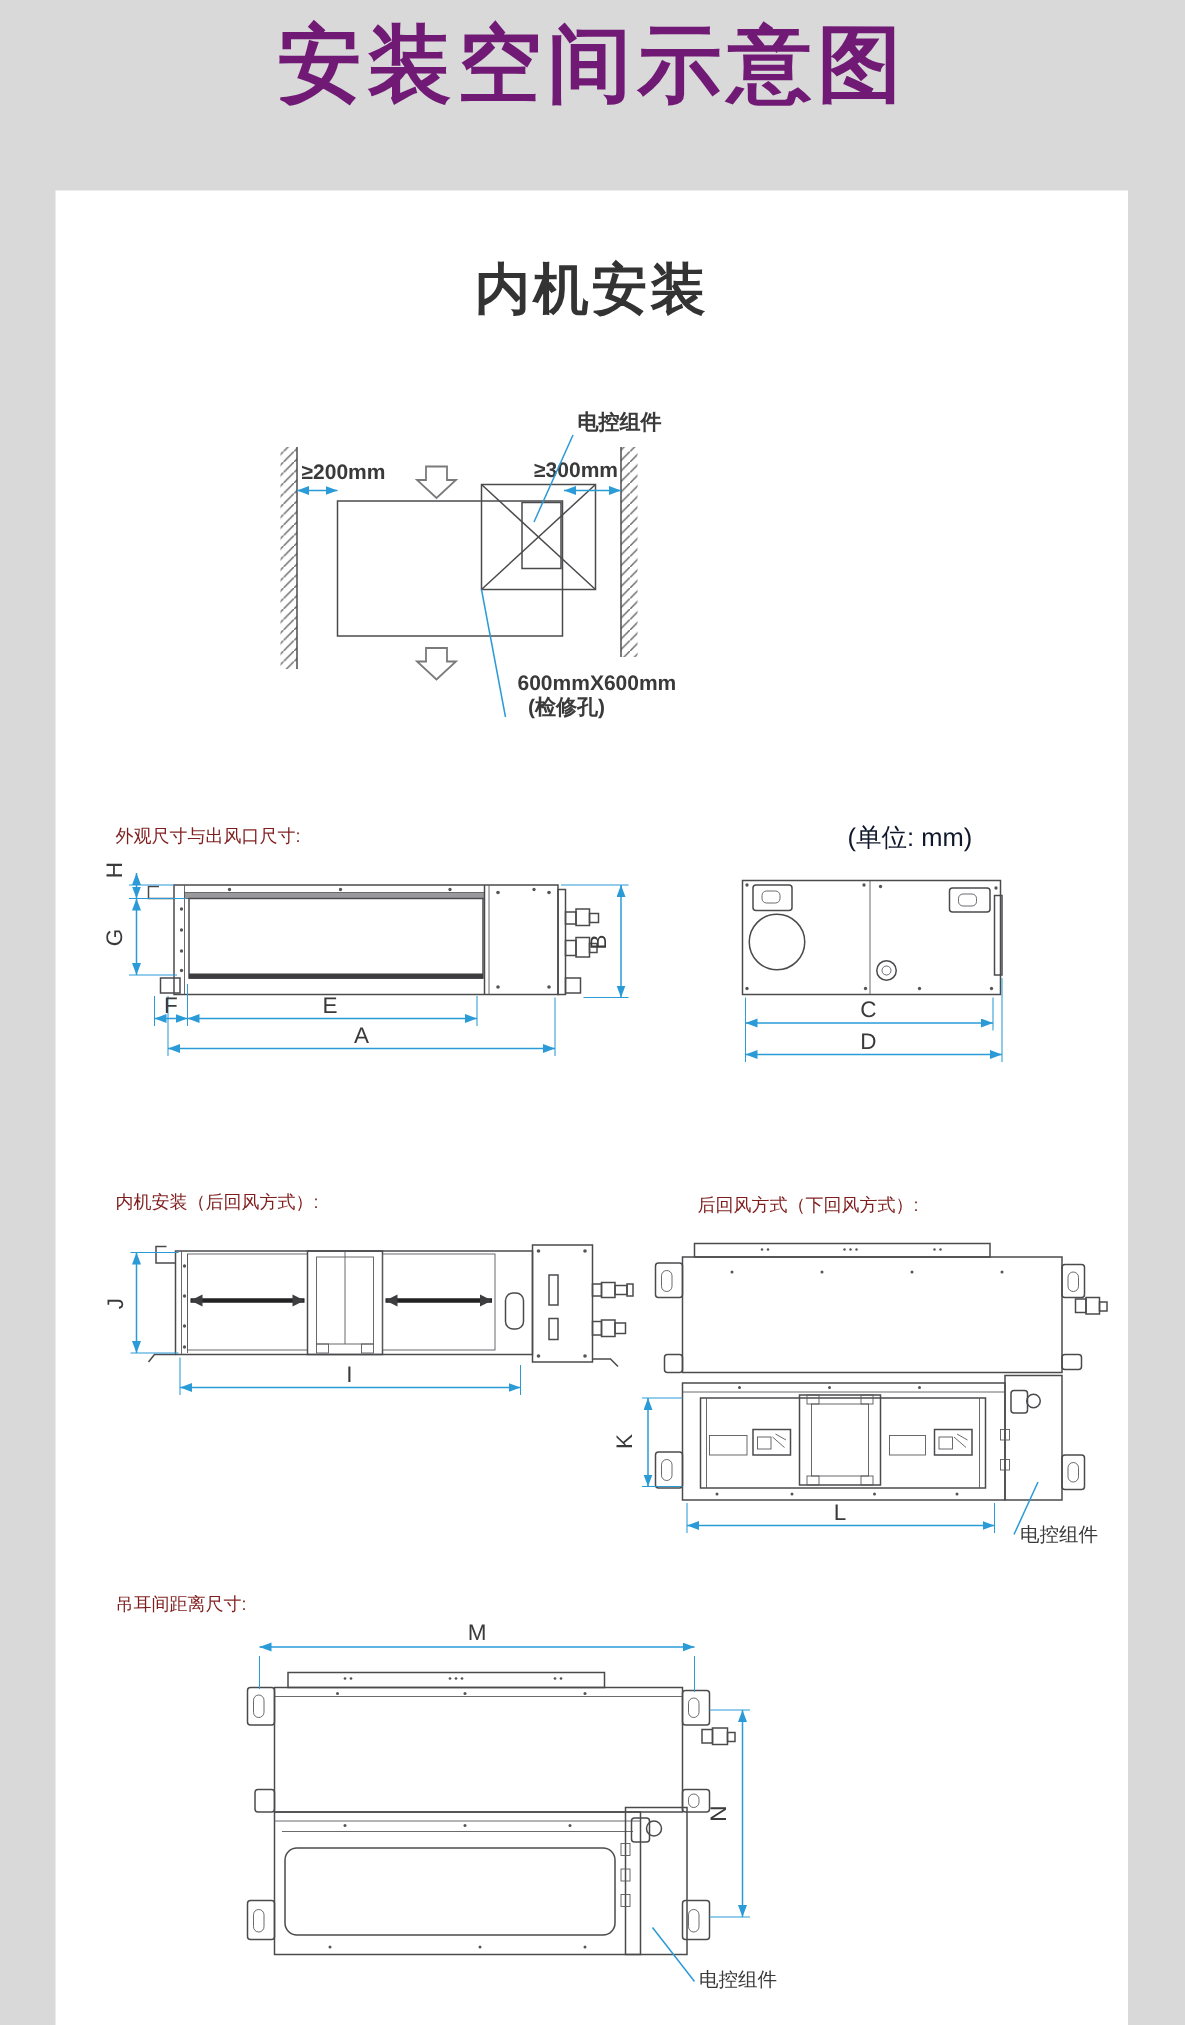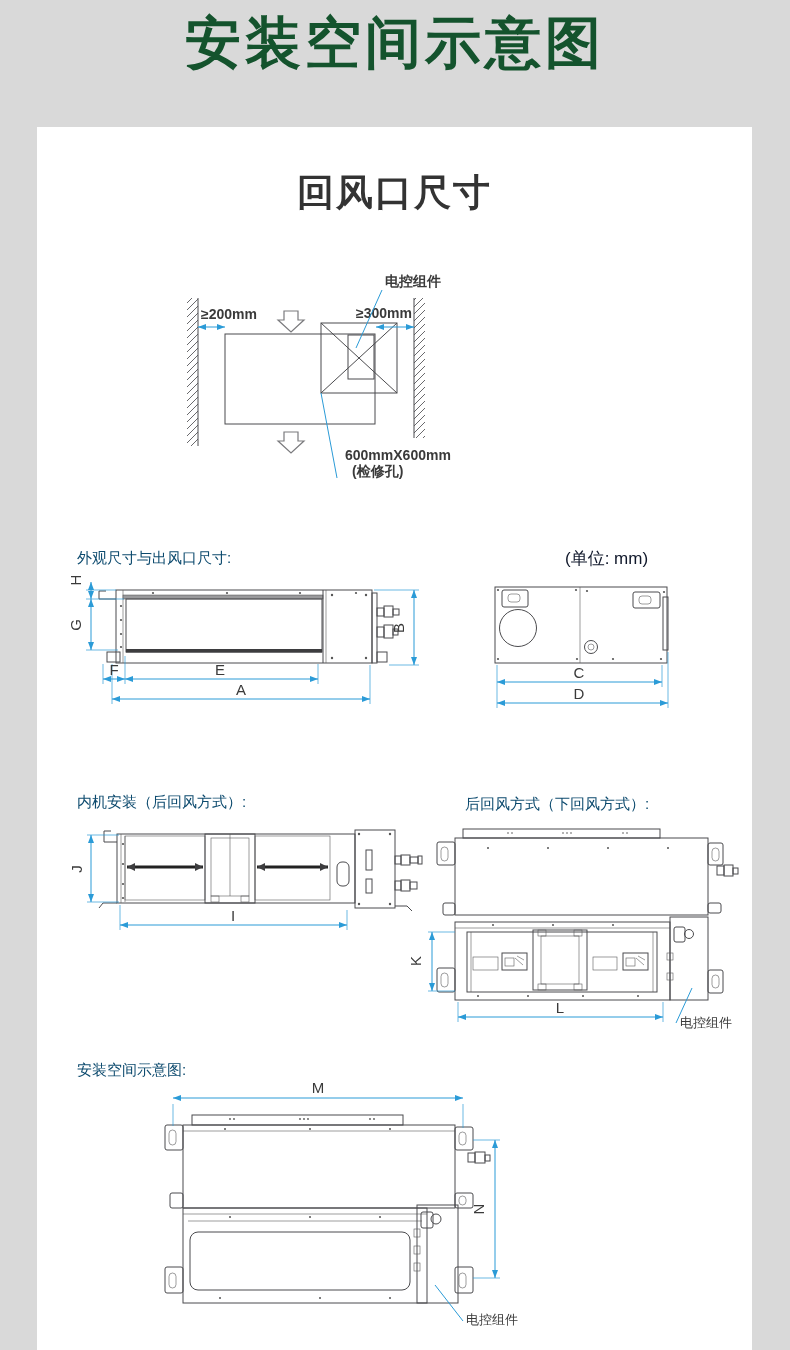--- a/index.html
+++ b/index.html
@@ -4,32 +4,32 @@
 <style>
   html,body{margin:0;padding:0;}
   body{
     width:790px;height:1350px;position:relative;
     background:#d9d9d9;overflow:hidden;
     font-family:"Liberation Sans","DejaVu Sans",sans-serif;
     color:#3a3a3a;
   }
   .page-title{
     position:absolute;left:0;top:6px;width:790px;text-align:center;
-    font-size:56px;font-weight:bold;color:#14532d;letter-spacing:4px;
+    font-size:56px;font-weight:bold;color:#701a75;letter-spacing:4px;
   }
   .card{
     position:absolute;left:37px;top:127px;width:715px;height:1223px;
     background:#ffffff;
   }
   .card-title{
     position:absolute;left:37px;top:168px;width:715px;text-align:center;
     font-size:37px;font-weight:bold;color:#333;letter-spacing:2px;
   }
   .sec-title{
-    position:absolute;font-size:15px;color:#0c4a6e;font-weight:500;
+    position:absolute;font-size:12px;color:#7f1d1d;font-weight:500;
     white-space:nowrap;
   }
   .unit-note{
     position:absolute;font-size:17px;color:#0f172a;white-space:nowrap;
   }
   svg{position:absolute;overflow:visible;}
   svg text{font-family:"Liberation Sans","DejaVu Sans",sans-serif;fill:#3a3a3a;}
   .t14{font-size:14px;font-weight:600;}
   .t13{font-size:13px;}
   .dimL{font-size:15px;}
@@ -40,21 +40,21 @@
   .dark{fill:#3d3d3f;stroke:none;}
   .gry{fill:#9a9a9c;stroke:#4b4b4e;stroke-width:0.5;}
   .scr{fill:#555;stroke:none;}
 </style>
 </head>
 <body>
 
 <div class="page-title">安装空间示意图</div>
 
 <div class="card"></div>
-<div class="card-title">回风口尺寸</div>
+<div class="card-title">内机安装</div>
 
 <svg style="left:140px;top:252px" width="480" height="232" viewBox="0 0 480 232">
   <defs>
     <pattern id="hatch" width="7" height="7" patternUnits="userSpaceOnUse">
       <line x1="0" y1="7" x2="7" y2="0" stroke="#6a6a6d" stroke-width="1"></line>
     </pattern>
     <marker id="ar1" markerWidth="9" markerHeight="7" refX="8" refY="3" orient="auto-start-reverse">
       <path d="M0,0 L8,3 L0,6 Z" fill="#2b9bd7"></path>
     </marker>
   </defs>
@@ -353,21 +353,21 @@
     <text x="13" y="137" class="dimL" text-anchor="middle" transform="rotate(-90 13 137)">K</text>
     <line x1="50" y1="178" x2="50" y2="198" class="ext"></line>
     <line x1="255" y1="178" x2="255" y2="198" class="ext"></line>
     <line x1="50" y1="193" x2="255" y2="193" class="dim" marker-start="url(#ar5)" marker-end="url(#ar5)"></line>
     <text x="152" y="189" class="dimL" text-anchor="middle">L</text>
     <line x1="284" y1="164" x2="268" y2="199" class="dim" stroke-width="0.9"></line>
     <text x="272" y="203" class="t13">电控组件</text>
   </g>
 </svg>
 
-<div class="sec-title" style="left:77px;top:1061px">安装空间示意图:</div>
+<div class="sec-title" style="left:77px;top:1061px">吊耳间距离尺寸:</div>
 
 <svg style="left:70px;top:1056px" width="455" height="288" viewBox="0 0 455 288">
   <defs>
     <marker id="ar6" markerWidth="9" markerHeight="7" refX="8" refY="3" orient="auto-start-reverse">
       <path d="M0,0 L8,3 L0,6 Z" fill="#2b9bd7"></path>
     </marker>
   </defs>
   <g>
     <rect x="122" y="59" width="211" height="10" class="ln"></rect>
     <circle cx="160" cy="63" r="0.9" class="scr"></circle>

